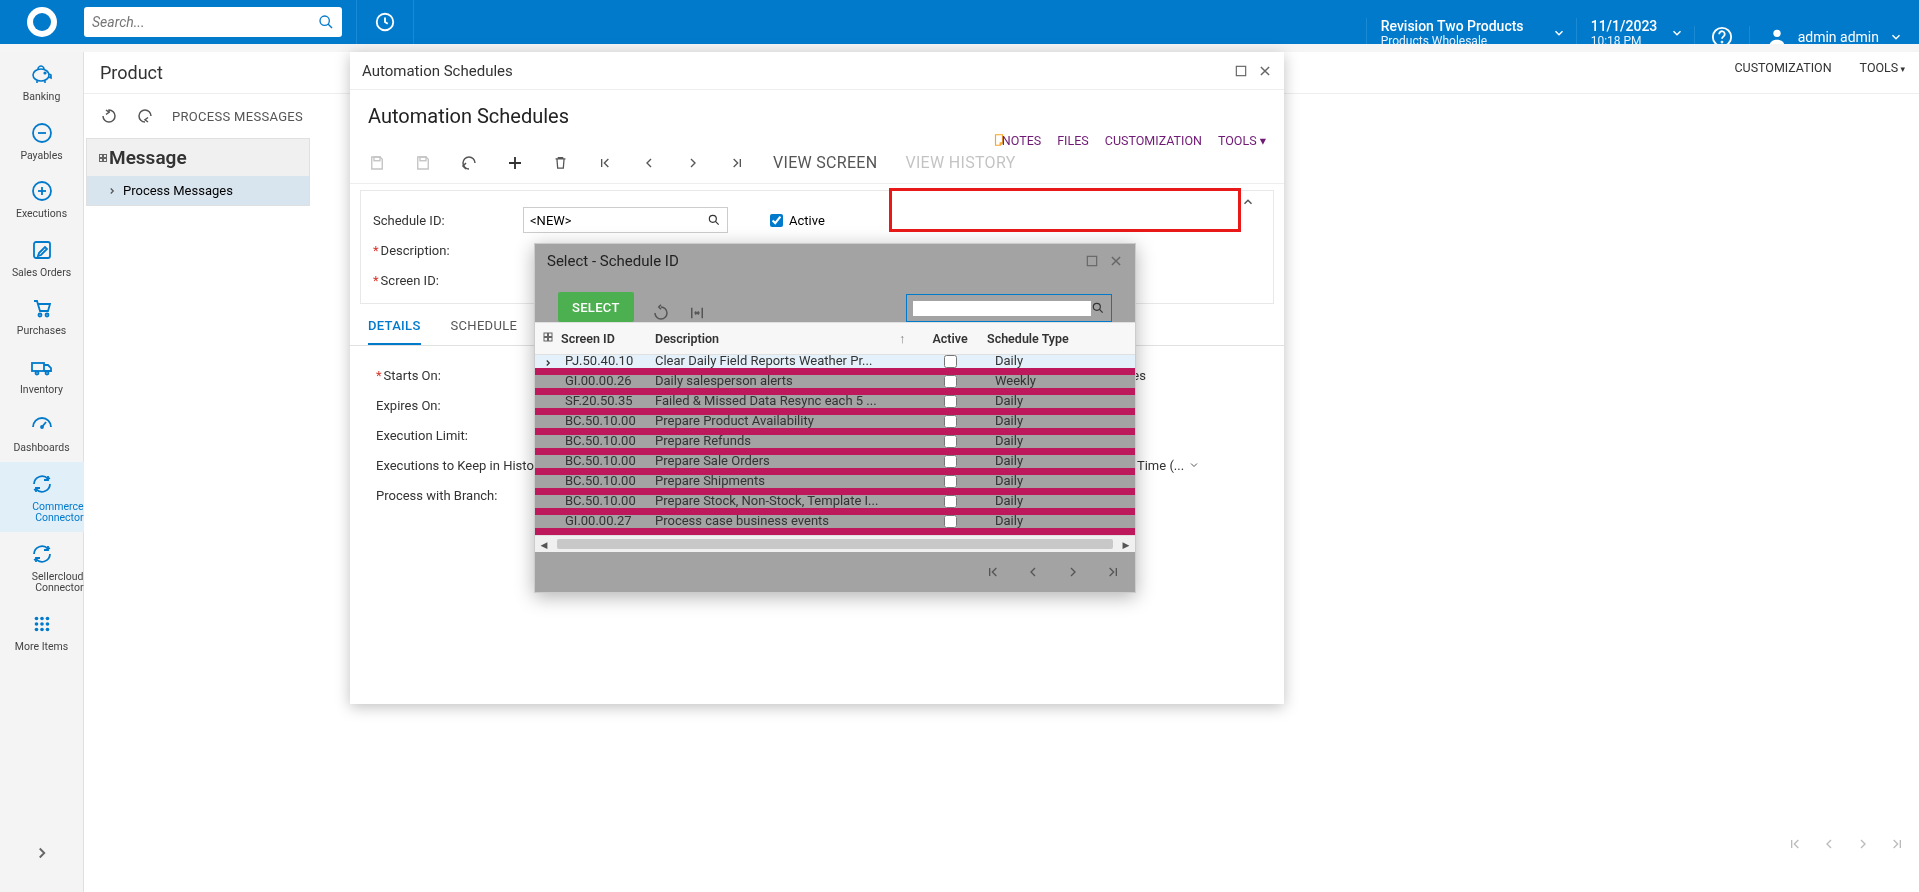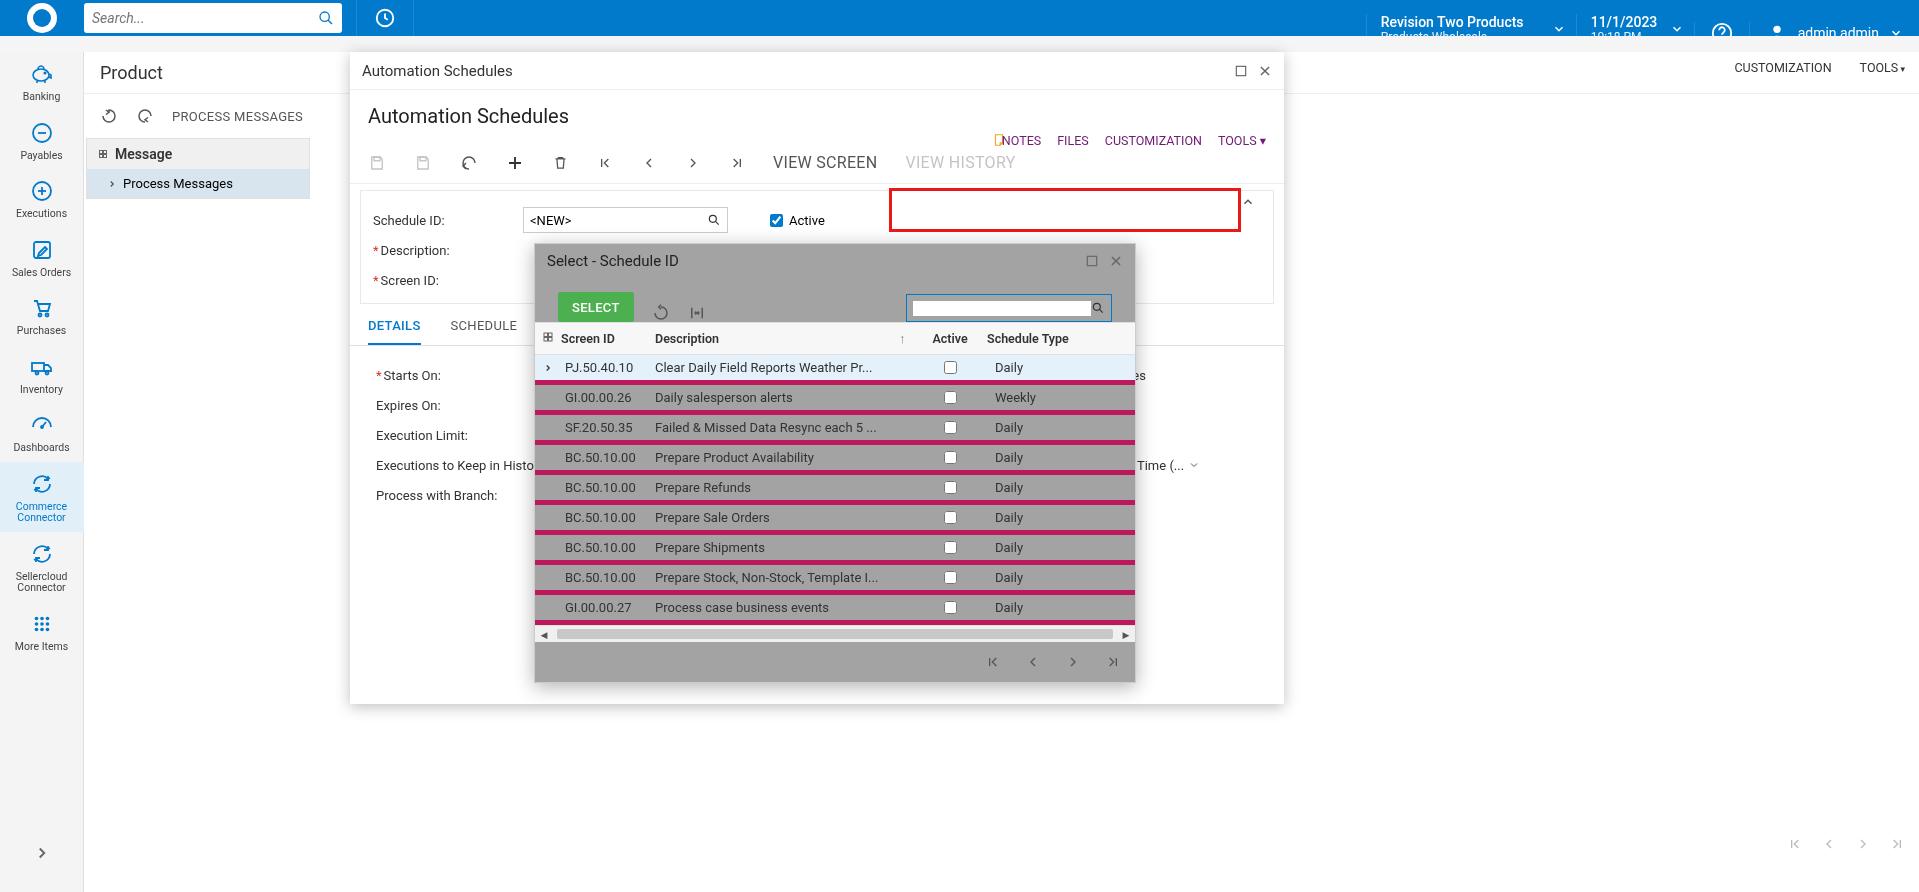--- a/index.html
+++ b/index.html
@@ -1,19 +1,19 @@
 <!DOCTYPE html>
 <html><head>
   <meta charset="utf-8">
   <style>
     * { margin: 0; padding: 0; box-sizing: border-box; font-family: -apple-system, BlinkMacSystemFont, "Segoe UI", Roboto, Arial, sans-serif; }
     body { background: #f5f5f5; overflow: hidden; }
     
     
-    .top-bar { height: 36px; background: #027acc; display: flex; align-items: center; color: #fff; }
+    .top-bar { height: 44px; background: #027acc; display: flex; align-items: center; color: #fff; }
     .logo-box { width: 84px; display: flex; align-items: center; justify-content: center; }
     .logo-circle { width: 30px; height: 30px; background: #fff; border-radius: 50%; position: relative; }
     .logo-circle::after { content: ''; position: absolute; left: 6px; top: 6px; width: 18px; height: 18px; background: #027acc; border-radius: 50%; }
     .search-wrap { width: 258px; display: flex; align-items: center; }
     .search-box { flex: 1; height: 30px; background: #fff; border-radius: 3px; display: flex; align-items: center; padding: 0 8px; }
     .search-box input { flex: 1; border: none; outline: none; font-style: italic; color: #888; font-size: 14px; }
     .top-divider { width: 1px; height: 52px; background: #1a8ad4; margin: 0 14px; }
     .clock-btn { width: 28px; height: 28px; display: flex; align-items: center; justify-content: center; }
     .spacer { flex: 1; }
     .top-right { display: flex; align-items: flex-end; height: 52px; }
@@ -23,33 +23,33 @@
     .chev { position: absolute; right: 10px; top: 50%; transform: translateY(-50%); }
     .top-cell.tenant { padding-right: 36px; min-width: 210px; }
     .top-cell.date { padding-right: 36px; min-width: 118px; }
     .top-icon-cell { display: flex; align-items: center; padding: 0 16px; border-left: 1px solid #1a8ad4; }
     .user-cell { display: flex; align-items: center; padding: 0 16px; border-left: 1px solid #1a8ad4; gap: 10px; font-size: 14px; }
     
     
     .left-nav { position: absolute; left: 0; top: 52px; bottom: 0; width: 84px; background: #f4f4f4; border-right: 1px solid #e0e0e0; display: flex; flex-direction: column; align-items: center; }
     .nav-item { width: 84px; display: flex; flex-direction: column; align-items: center; padding: 8px 0; cursor: pointer; }
     .nav-item .ic { width: 28px; height: 28px; display: flex; align-items: center; justify-content: center; color: #027acc; }
-    .nav-item .lbl { font-size: 10.5px; color: #444; margin-top: 3px; text-align: center; line-height: 1.1; }
+    .nav-item .lbl { font-size: 10.5px; color: #444; margin-top: 3px; text-align: right; line-height: 1.1; }
     .nav-item.active { background: #e1eff8; }
     .nav-item.active .lbl { color: #027acc; }
     .nav-expand { margin-top: auto; padding: 14px 0 30px; }
     
     
     .main { position: absolute; left: 84px; top: 52px; right: 0; bottom: 0; background: #fff; }
     .title-bar { height: 42px; display: flex; align-items: center; padding: 0 16px; border-bottom: 1px solid #eee; }
     .title-bar h2 { font-size: 18px; font-weight: 400; color: #333; }
     .bg-toolbar { height: 44px; display: flex; align-items: center; padding: 0 16px; gap: 18px; color: #555; font-size: 13px; }
     .bg-toolbar .label-btn { font-size: 13px; letter-spacing: 0.3px; }
     .msg-panel { margin: 0 2px; border: 1px solid #e0e0e0; width: 224px; }
-    .msg-hdr { background: #f0f0f0; padding: 7px 10px; font-size: 14px; font-weight: 600; color: #333; display: flex; gap: 6px; align-items: center; }
+    .msg-hdr { background: #f0f0f0; padding: 7px 10px; font-size: 19px; font-weight: 600; color: #333; display: flex; align-items: center; }
     .msg-row { padding: 7px 10px 7px 20px; font-size: 13px; background: #d8e5ef; display: flex; gap: 6px; align-items: center; }
     
     .bg-right { position: absolute; right: 14px; top: 8px; display: flex; gap: 28px; font-size: 12.5px; color: #333; align-items: center; }
     .bg-right .dd::after { content: ' ▾'; font-size: 9px; }
     .status-nav { position: absolute; right: 14px; bottom: 40px; display: flex; gap: 18px; color: #bbb; }
     
     
     .modal1 { position: absolute; left: 350px; top: 52px; width: 934px; background: #fff; box-shadow: 0 3px 14px rgba(0,0,0,0.25); z-index: 10; }
     .modal-titlebar { height: 38px; display: flex; align-items: center; padding: 0 12px; background: #fff; border-bottom: 1px solid #eee; }
     .modal-titlebar .t { font-size: 15px; color: #333; }
@@ -87,21 +87,21 @@
     .popup-title { height: 34px; display: flex; align-items: center; padding: 0 12px; }
     .popup-title .t { font-size: 15px; color: #222; }
     .popup-title .ctrls { margin-left: auto; display: flex; gap: 10px; color: #666; }
     .popup-toolbar { height: 44px; display: flex; align-items: flex-end; padding: 0 23px; gap: 18px; }
     .select-btn { background: #4caf50; color: #fff; border: none; height: 30px; padding: 0 14px; font-size: 13px; font-weight: 500; letter-spacing: 0.3px; border-radius: 2px; cursor: pointer; }
     .popup-toolbar .srch { margin-left: auto; width: 206px; height: 28px; border: 1px solid #027acc; display: flex; align-items: center; padding: 0 6px; }
     .popup-toolbar .srch input { flex: 1; border: none; outline: none; font-size: 13px; }
     
     .grid { border-top: 1px solid #e0e0e0; }
     .ghdr { display: flex; background: #f7f7f7; border-bottom: 1px solid #e0e0e0; font-size: 12.5px; font-weight: 600; color: #333; }
-    .grow { display: flex; border-bottom: 5px solid #be185d; font-size: 13px; color: #333; height: 30px; align-items: center; }
+    .grow { display: flex; border-bottom: 7px solid #be185d; font-size: 13px; color: #333; height: 20px; align-items: flex-end; }
     .grow.sel { background: #e4f1fa; }
     .c-ind { width: 26px; display: flex; justify-content: center; color: #555; }
     .c-sid { width: 94px; padding-left: 4px; }
     .c-desc { width: 244px; white-space: nowrap; overflow: hidden; text-overflow: ellipsis; }
     .c-sort { width: 14px; color: #888; }
     .c-act { width: 74px; display: flex; justify-content: center; }
     .c-type { flex: 1; padding-left: 8px; }
     .ghdr .c-ind { padding: 8px 0; display:flex; justify-content:center; }
     .ghdr > div { padding: 8px 0; }
     .g-scrollbar { height: 17px; background: #f0f0f0; position: relative; border-top: 1px solid #e0e0e0; }

